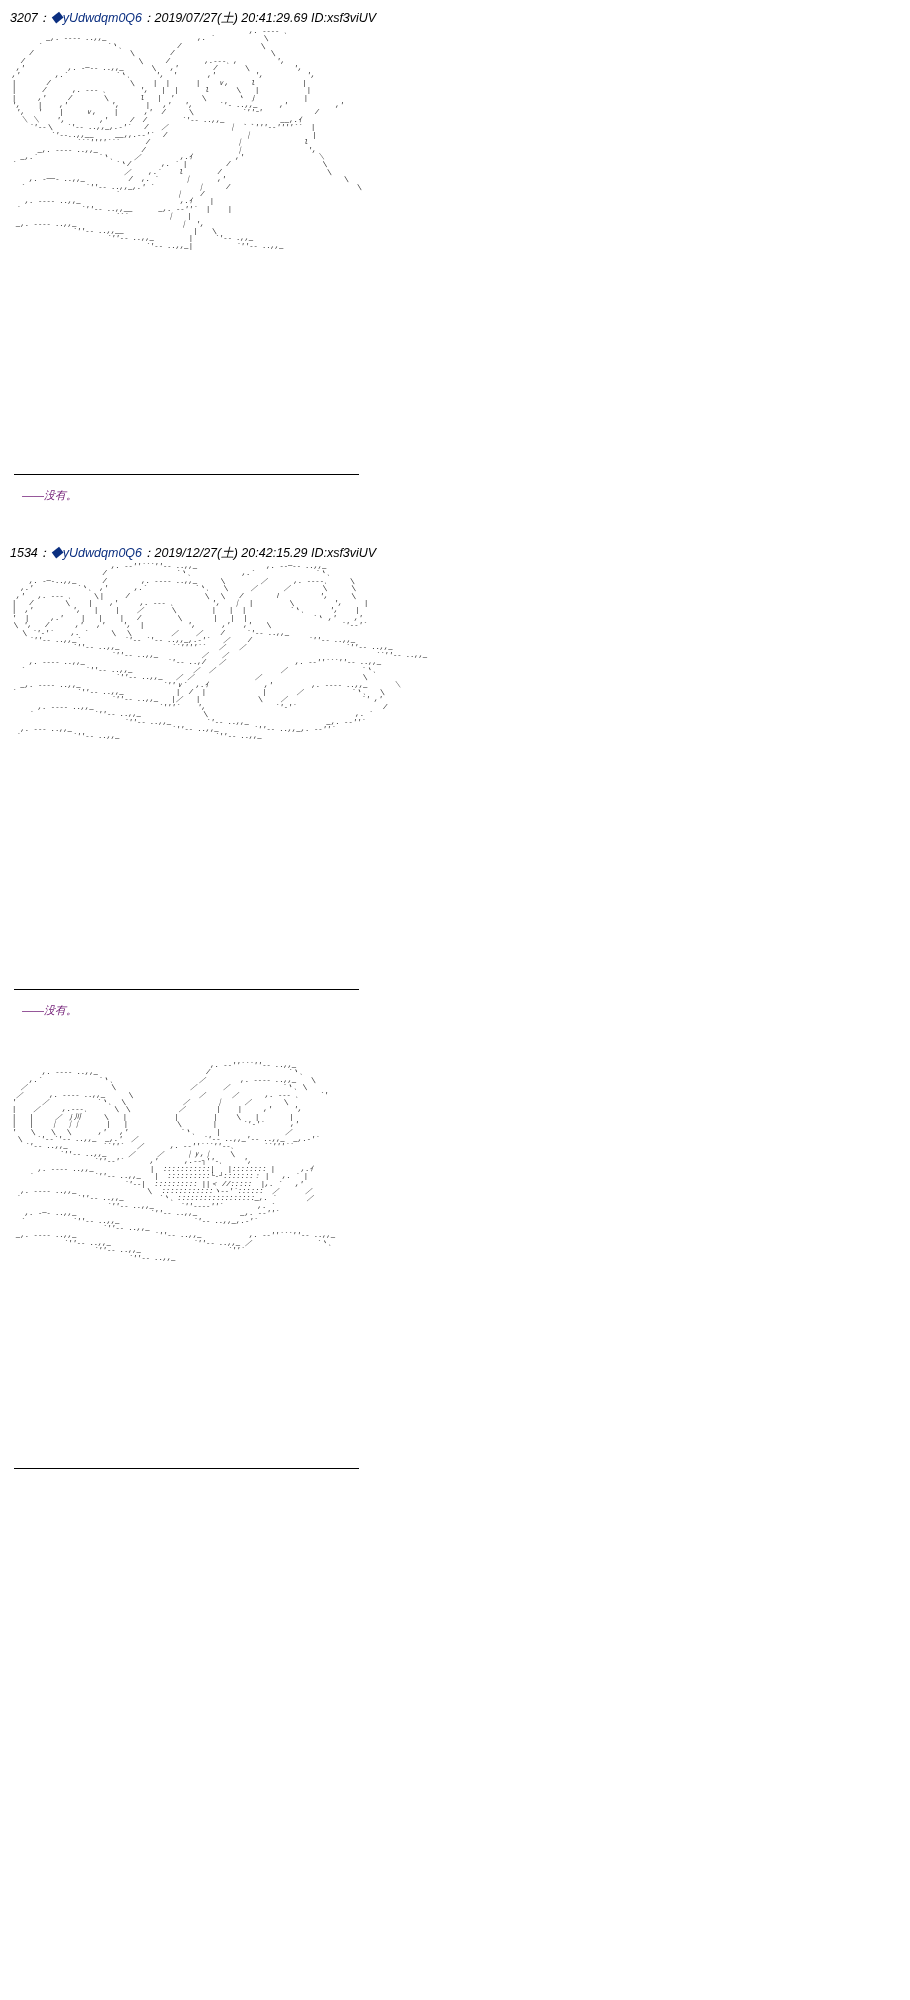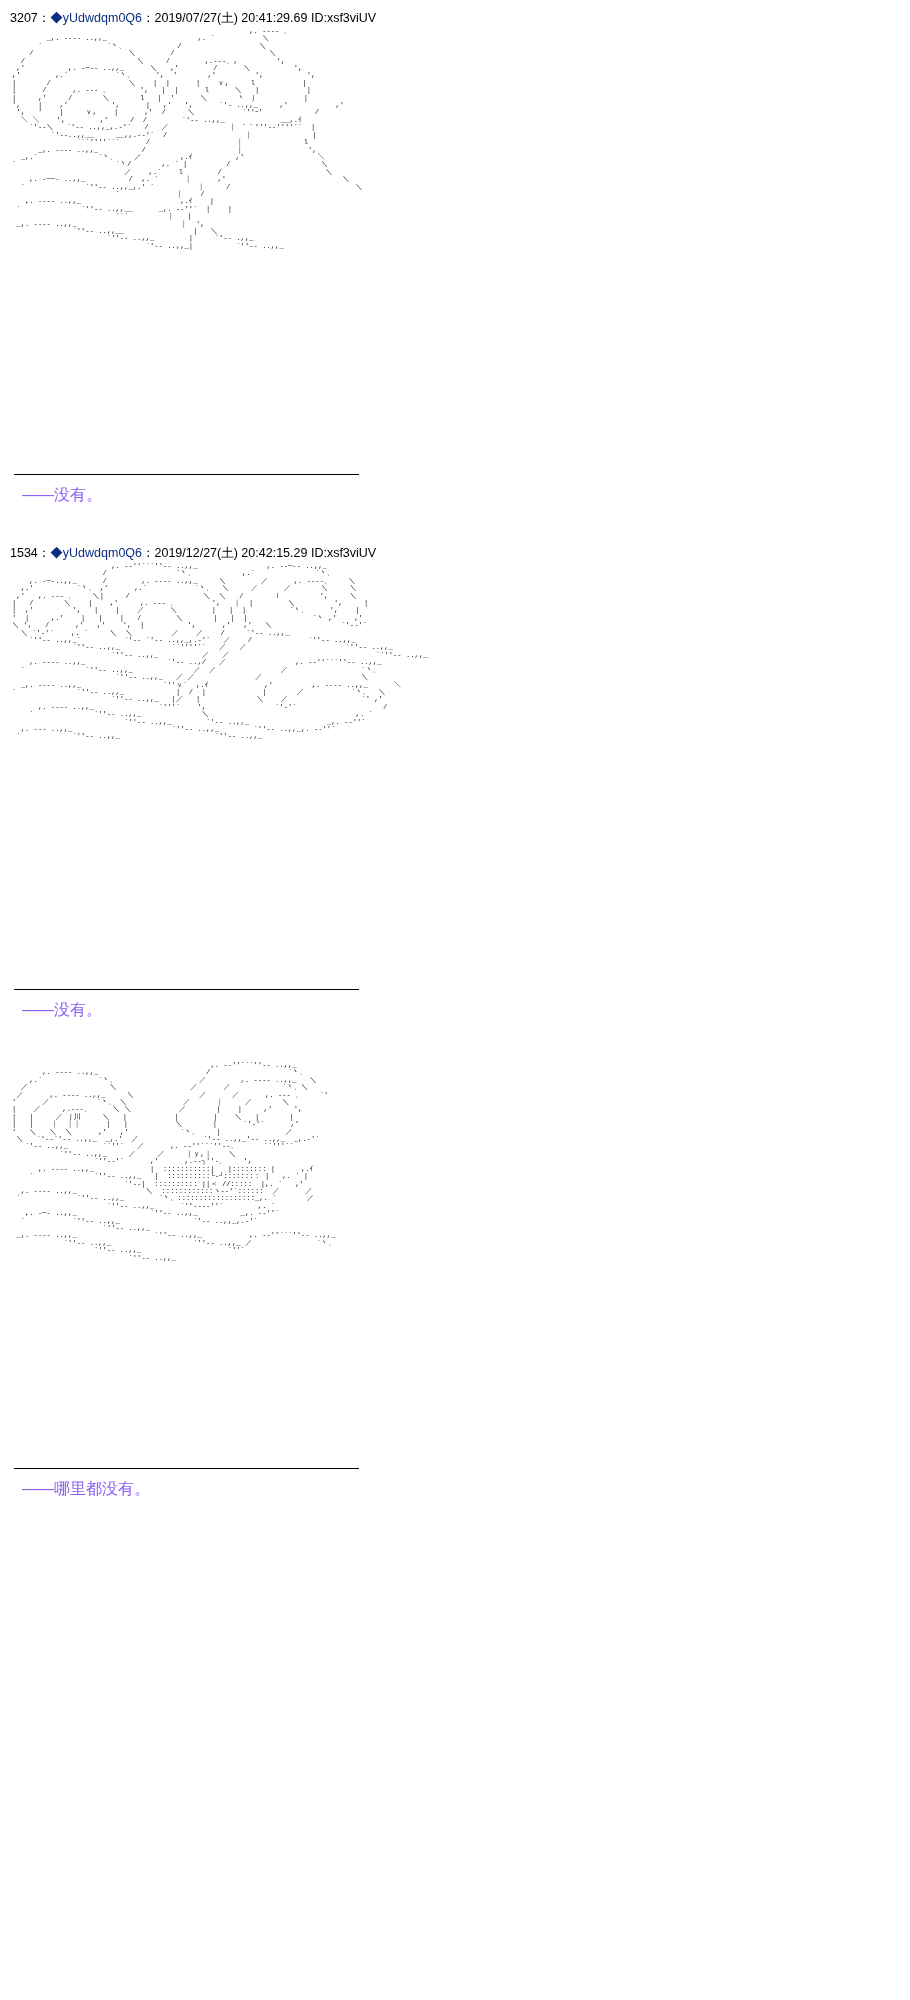--- a/index.html
+++ b/index.html
@@ -16,20 +16,21 @@
   .page {
     width: 910px;
     position: relative;
     padding-top: 10px;
     box-sizing: border-box;
   }
   .post {
     position: relative;
     padding: 0 4px 0 8px;
     box-sizing: border-box;
+    font-style: italic;
   }
   .post-header {
     font-size: 12.5px;
     line-height: 16px;
     color: #000000;
     white-space: nowrap;
     letter-spacing: 0px;
     padding-left: 2px;
   }
   .post-header .num {
@@ -72,24 +73,24 @@
   .hr-line::before {
     content: "";
     position: absolute;
     left: 0;
     top: -6px;
     width: 1.5px;
     height: 6px;
     background: #000000;
   }
   .post-body {
-    font-size: 16px;
+    font-size: 11px;
     line-height: 20px;
     padding: 10px 0 0 14px;
-    color: #8b5cf6;
+    color: #701a75;
     font-family: "Liberation Sans", sans-serif;
   }
   .spacer-lg { height: 40px; }
 </style>
 </head>
 <body>
 
 <div class="page">
 
   <div class="post">
@@ -191,16 +192,15 @@
                       `''‐- ..,,_      `''‐--‐''´        ,. ´
    ,. -─- ..,,_                 `''‐- ..,,_          _,. -‐''´
   ´           `''‐- ..,,_                 `'‐- ..,,_,.-'´
                      `''‐- ..,,_
  _,. -‐‐- ..,,_                  `''‐- ..,,_           ,. -‐''´``''‐- ..,,_
             `''‐- ..,,_                   `''‐- ..,,_ ／               `丶、
                    `''‐- ..,,_                    `''´
                            `''‐- ..,,_
 </pre>
     <hr class="hr-line">
-    <div class="post-body">——哪里都没有。</div>
   </div>
 
 </div>
 
 </body></html>

